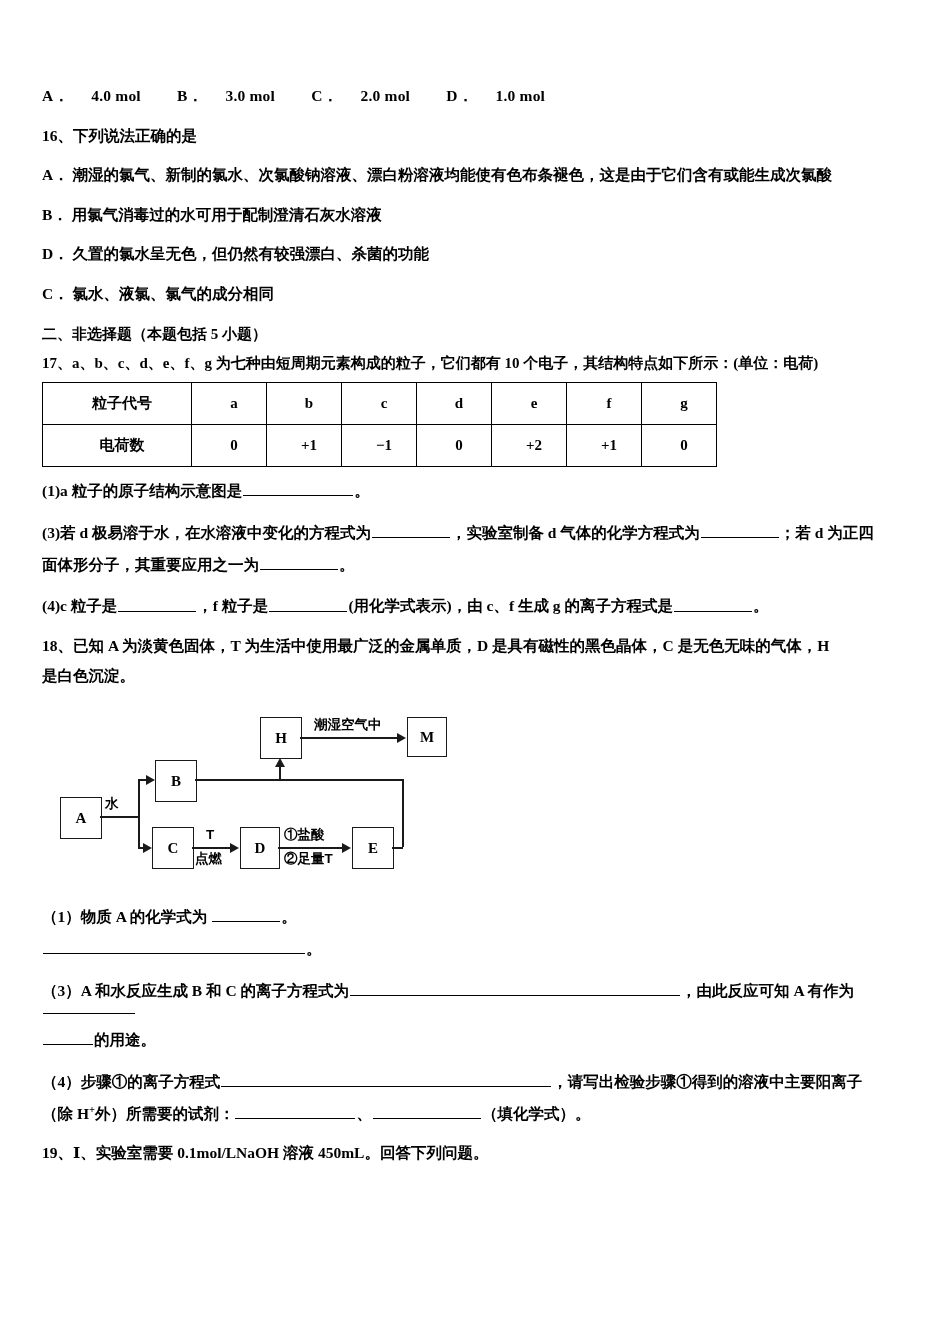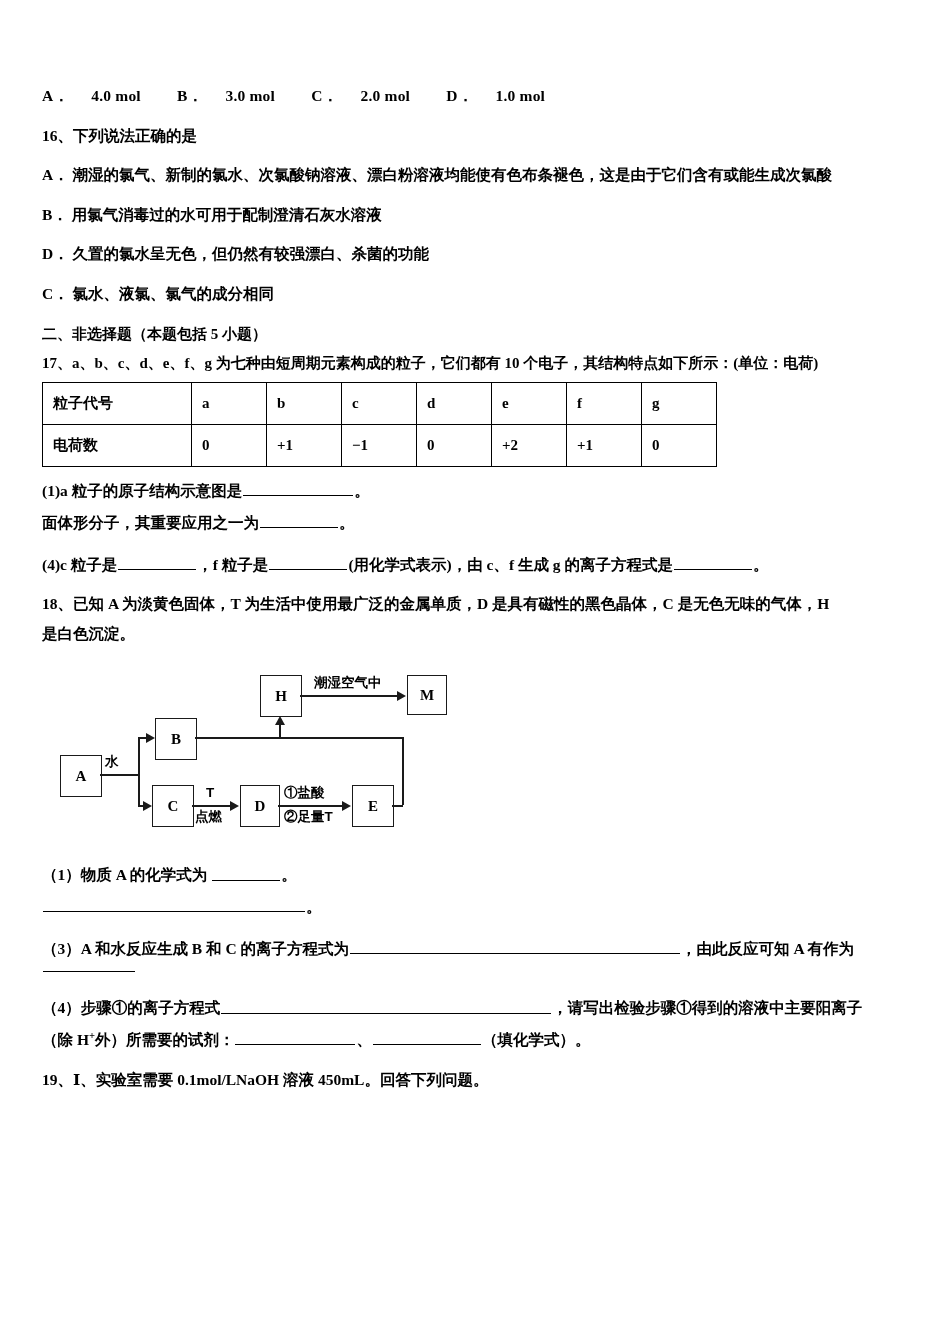--- a/index.html
+++ b/index.html
@@ -62,20 +62,21 @@
   .b-w6  { width: 92px; }
   .b-w7  { width: 108px; }
   .b-w8  { width: 68px; }
 
   
   table.ptable {
     border-collapse: collapse;
     margin: 4px 0 14px 0;
     width: 588px;
     table-layout: fixed;
+    text-align: center;
   }
   table.ptable td {
     border: 1.4px solid #000;
     height: 41px;
     font-size: 15px;
     font-weight: bold;
     padding: 0 0 0 10px;
     vertical-align: middle;
   }
   table.ptable td.head-label { width: 138px; }
@@ -201,20 +202,23 @@
     </tr>
   </tbody>
     </table>
 
 
   <p class="line">
     <span>(1)a 粒子的原子结构示意图是</span><span class="blank b-lg"></span><span>。</span>
   </p>
 
 
+  <p class="line">
+    <span>(3)若 d 极易溶于水，在水溶液中变化的方程式为</span><span class="blank b-md"></span><span>，实验室制备 d 气体的化学方程式为</span><span class="blank b-md"></span><span>；若 d 为正四</span>
+  </p>
   <p class="line cont">
     <span>面体形分子，其重要应用之一为</span><span class="blank b-md"></span><span>。</span>
   </p>
 
   <p class="line">
     <span>(4)c 粒子是</span><span class="blank b-md"></span><span>，f 粒子是</span><span class="blank b-md"></span><span>(用化学式表示)，由 c、f 生成 g 的离子方程式是</span><span class="blank b-md"></span><span>。</span>
   </p>
 
   <p class="line">
     <span>18、</span><span>已知 A 为淡黄色固体，T 为生活中使用最广泛的金属单质，D 是具有磁性的黑色晶体，C 是无色无味的气体，H</span>
@@ -268,20 +272,23 @@
     <span>（1）物质 A 的化学式为 </span><span class="blank b-w8"></span><span>。</span>
   </p>
 
   <p class="line cont">
     <span class="blank b-w3"></span><span>。</span>
   </p>
 
   <p class="line">
     <span>（3）A 和水反应生成 B 和 C 的离子方程式为</span><span class="blank b-w1"></span><span>，由此反应可知 A 有作为</span><span class="blank b-w6"></span>
   </p>
+  <p class="line cont">
+    <span class="blank b-w5"></span><span>的用途。</span>
+  </p>
 
   <p class="line">
     <span>（4）步骤①的离子方程式</span><span class="blank b-w1"></span><span>，请写出检验步骤①得到的溶液中主要阳离子</span>
   </p>
   <p class="line cont">
     <span>（除 H</span><span class="sup">+</span><span>外）所需要的试剂：</span><span class="blank b-w2"></span><span>、</span><span class="blank b-w7"></span><span>（填化学式）。</span>
   </p>
 
   <p class="line">
     <span>19、</span><span>Ⅰ、实验室需要 0.1mol/LNaOH 溶液 450mL。回答下列问题。</span>

